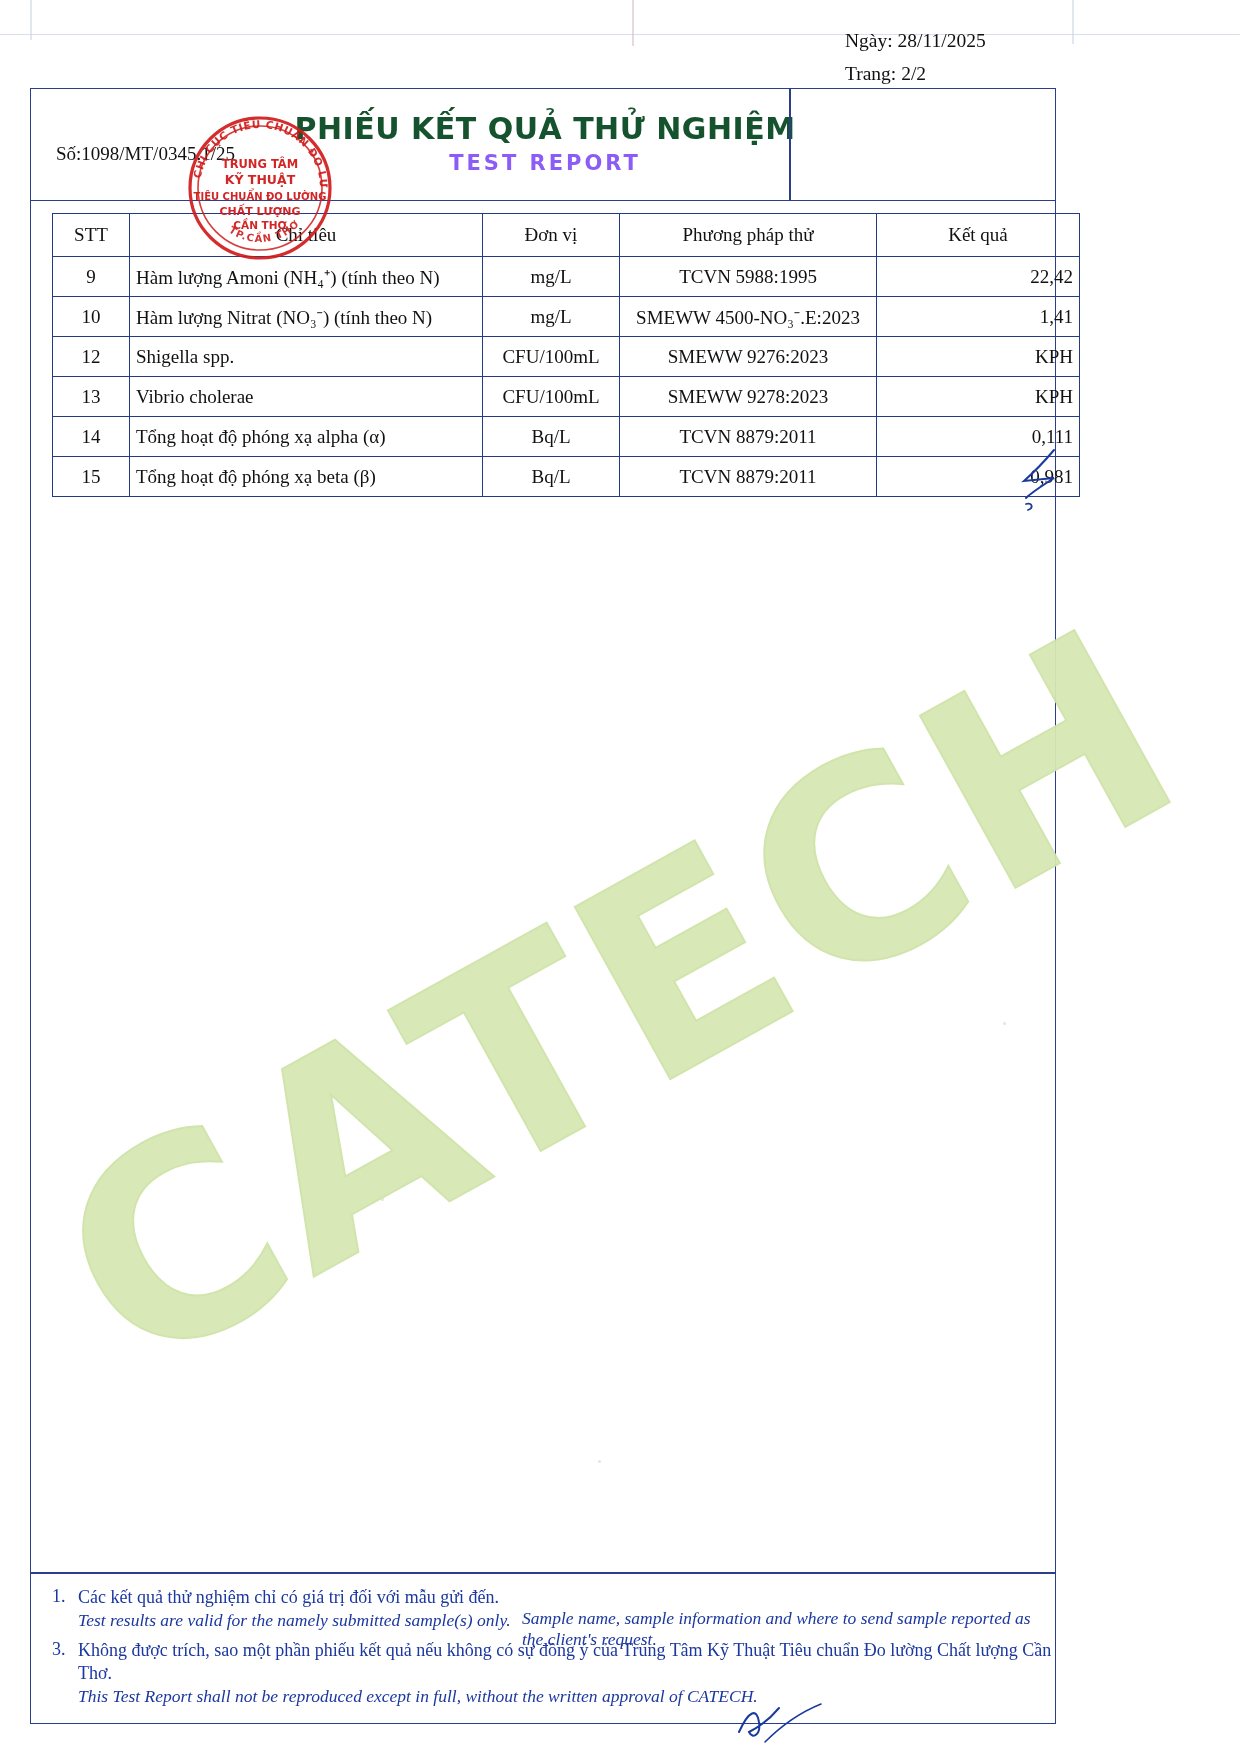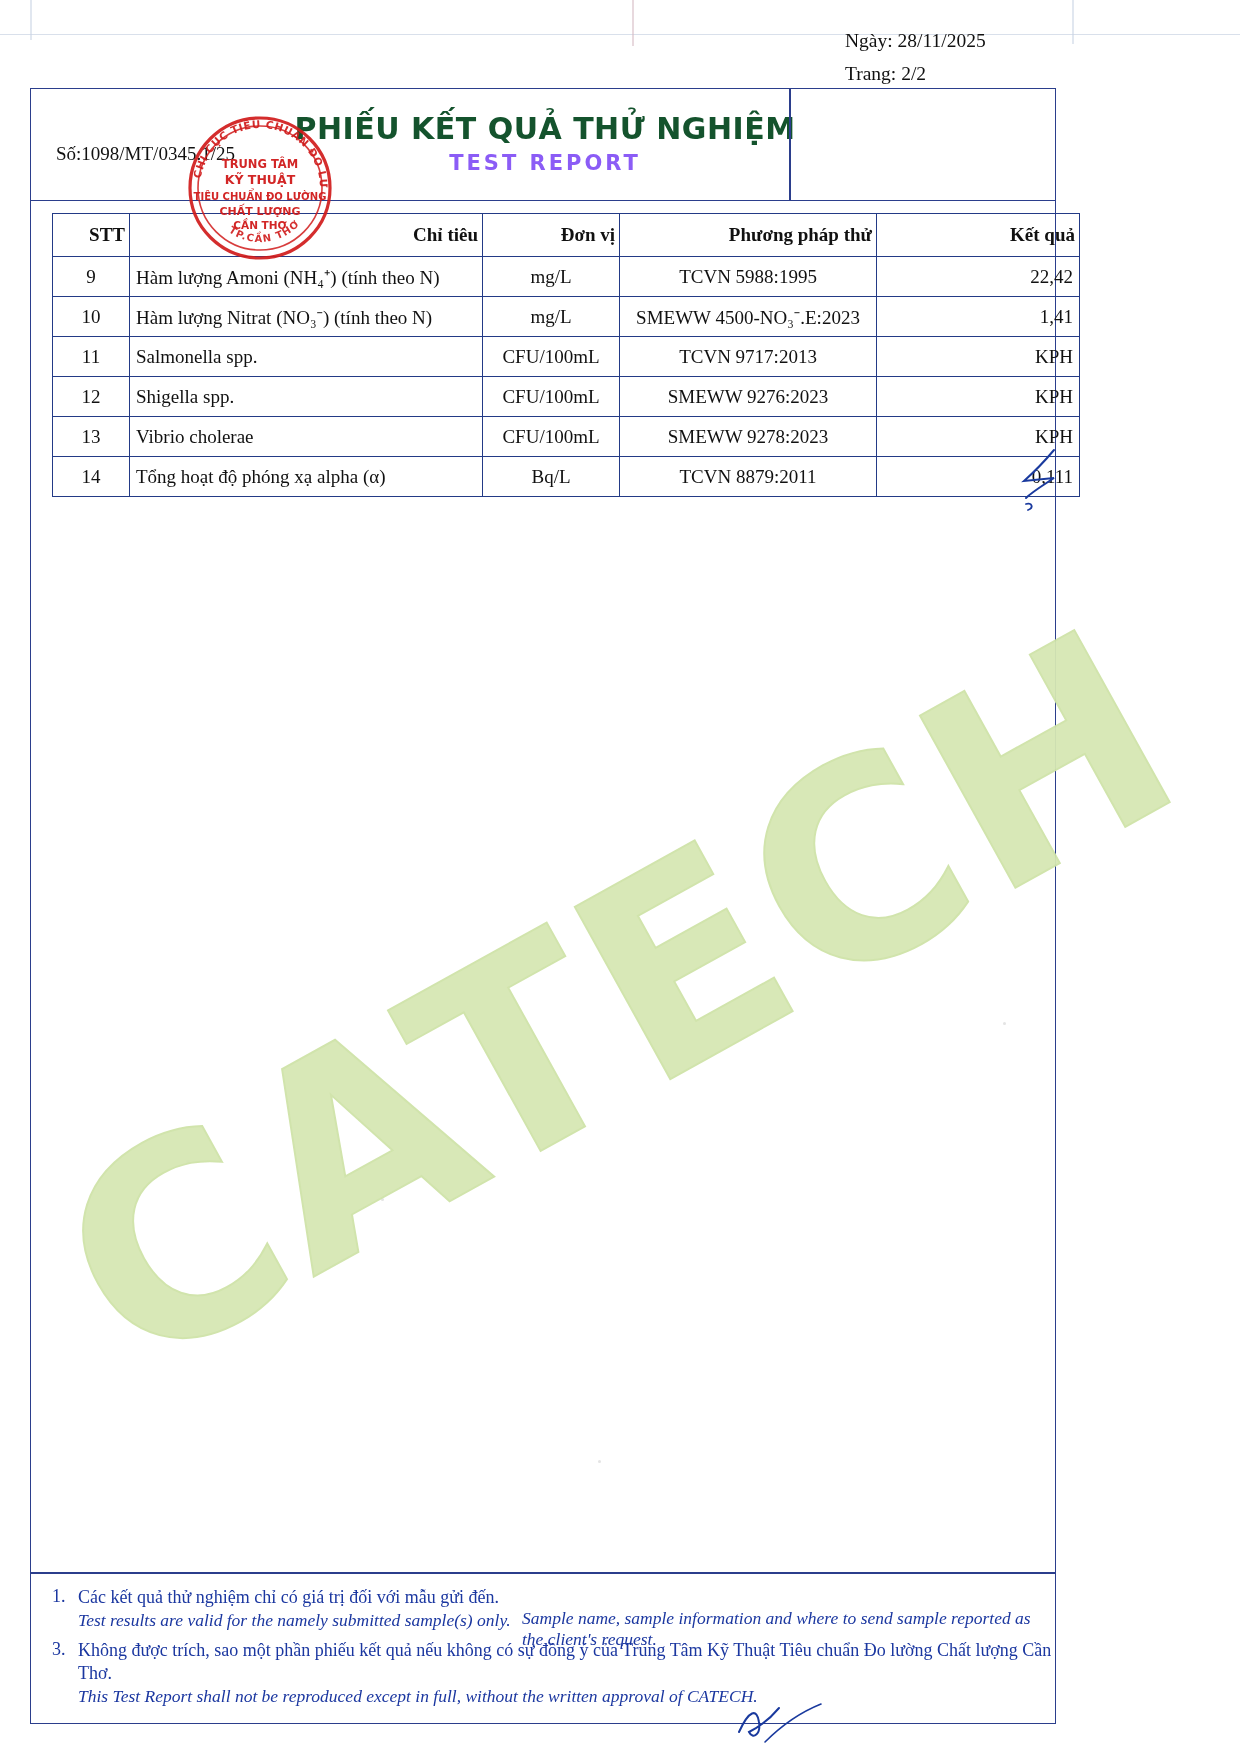--- a/index.html
+++ b/index.html
@@ -121,23 +121,23 @@
     border-collapse: collapse;
     table-layout: fixed;
   }
   .tbl th, .tbl td {
     border: 1.2px solid #233a86;
     font-family: "Liberation Serif", serif;
     color: #111;
   }
   .tbl th {
     font-size: 19px;
-    font-weight: bold;
+    font-weight: normal;
     height: 38px;
-    text-align: right;
+    text-align: center;
     padding: 2px 4px;
   }
   .tbl td {
     font-size: 19px;
     height: 35px;
     padding: 2px 6px;
   }
   .c-stt { width: 68px; text-align: center; }
   .c-name { width: 344px; text-align: left; }
   .c-unit { width: 128px; text-align: center; }
@@ -298,46 +298,46 @@
         <td class="c-result">22,42</td>
       </tr>
       <tr>
         <td class="c-stt">10</td>
         <td class="c-name">Hàm lượng Nitrat (NO₃⁻) (tính theo N)</td>
         <td class="c-unit">mg/L</td>
         <td class="c-method">SMEWW 4500-NO₃⁻.E:2023</td>
         <td class="c-result">1,41</td>
       </tr>
       <tr>
-        <td class="c-stt">11</td>
-        <td class="c-name">Salmonella spp.</td>
-        <td class="c-unit">CFU/100mL</td>
-        <td class="c-method">TCVN 9717:2013</td>
-        <td class="c-result">KPH</td>
-      </tr>
-      <tr>
         <td class="c-stt">12</td>
         <td class="c-name">Shigella spp.</td>
         <td class="c-unit">CFU/100mL</td>
         <td class="c-method">SMEWW 9276:2023</td>
         <td class="c-result">KPH</td>
       </tr>
       <tr>
         <td class="c-stt">13</td>
         <td class="c-name">Vibrio cholerae</td>
         <td class="c-unit">CFU/100mL</td>
         <td class="c-method">SMEWW 9278:2023</td>
         <td class="c-result">KPH</td>
       </tr>
       <tr>
         <td class="c-stt">14</td>
         <td class="c-name">Tổng hoạt độ phóng xạ alpha (α)</td>
         <td class="c-unit">Bq/L</td>
         <td class="c-method">TCVN 8879:2011</td>
         <td class="c-result">0,111</td>
+      </tr>
+      <tr>
+        <td class="c-stt">15</td>
+        <td class="c-name">Tổng hoạt độ phóng xạ beta (β)</td>
+        <td class="c-unit">Bq/L</td>
+        <td class="c-method">TCVN 8879:2011</td>
+        <td class="c-result">0,981</td>
       </tr>
     </tbody>
   </table>
 
   <div class="ink-mark">
     <svg width="50" height="70" viewBox="0 0 50 70" xmlns="http://www.w3.org/2000/svg">
       <path d="M40,2 C30,14 20,24 10,33 C20,32 30,31 40,30 C28,38 18,44 12,50" fill="none" stroke="#1a3a9e" stroke-width="2" stroke-linecap="round"></path>
       <path d="M12,56 C18,54 20,60 14,62" fill="none" stroke="#1a3a9e" stroke-width="1.8" stroke-linecap="round"></path>
     </svg>
   </div>

